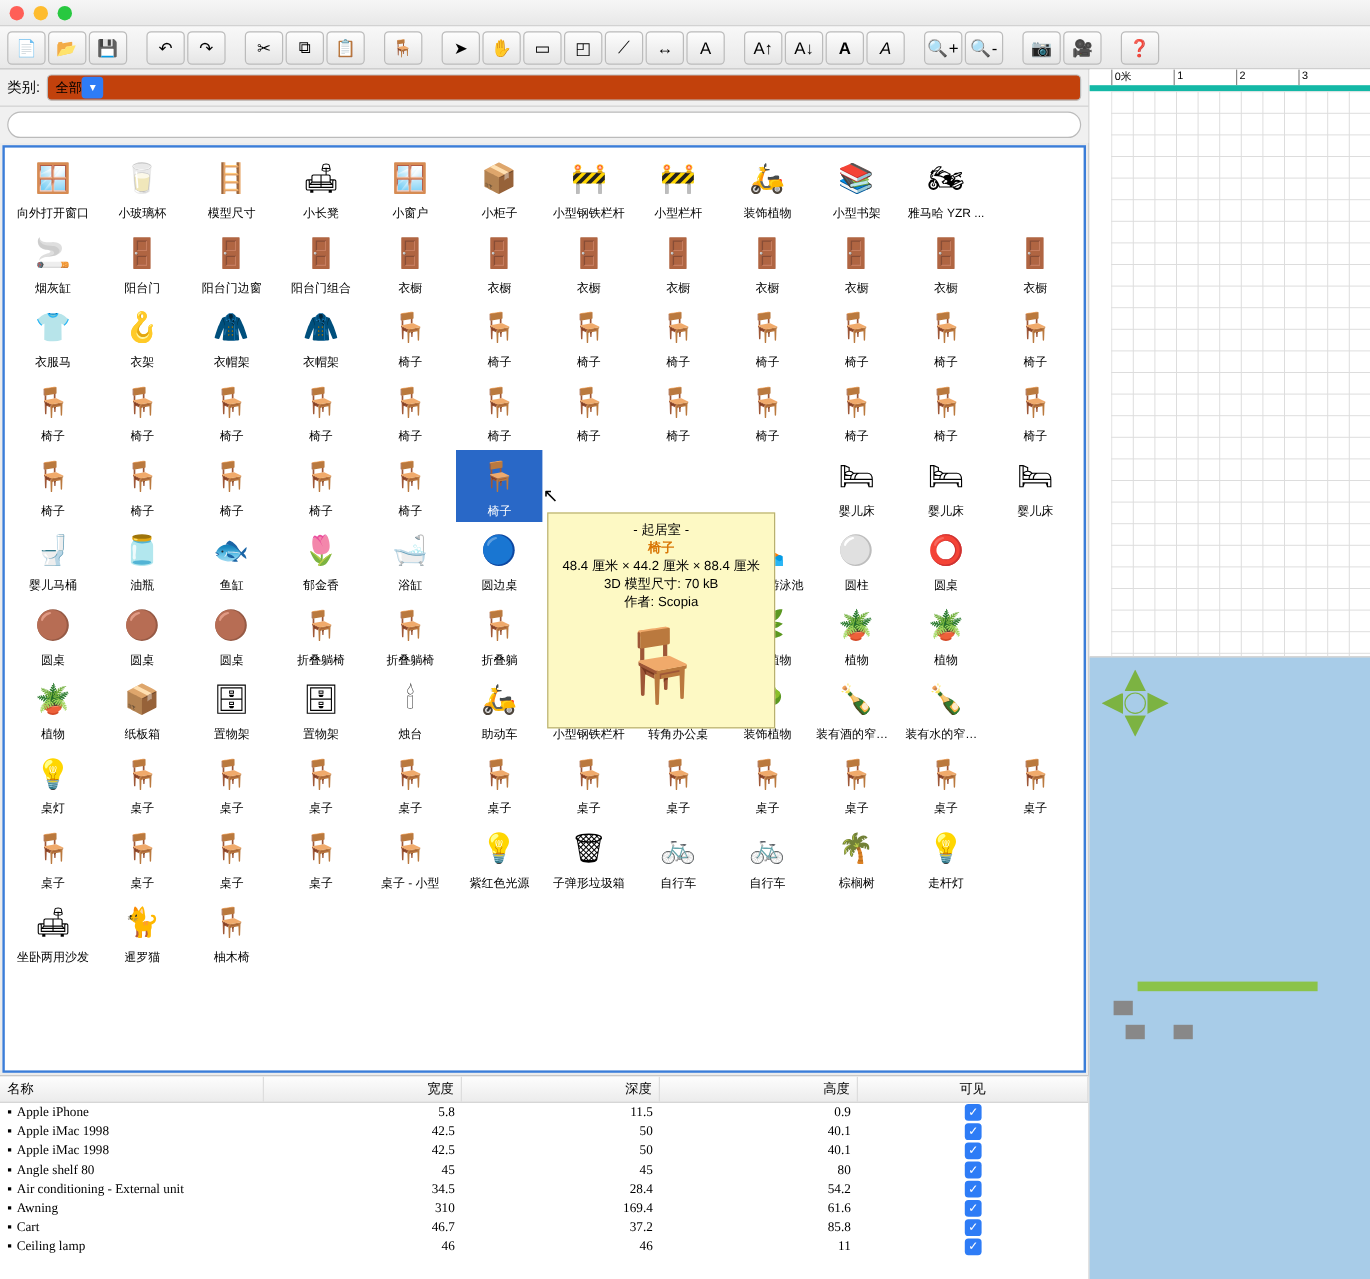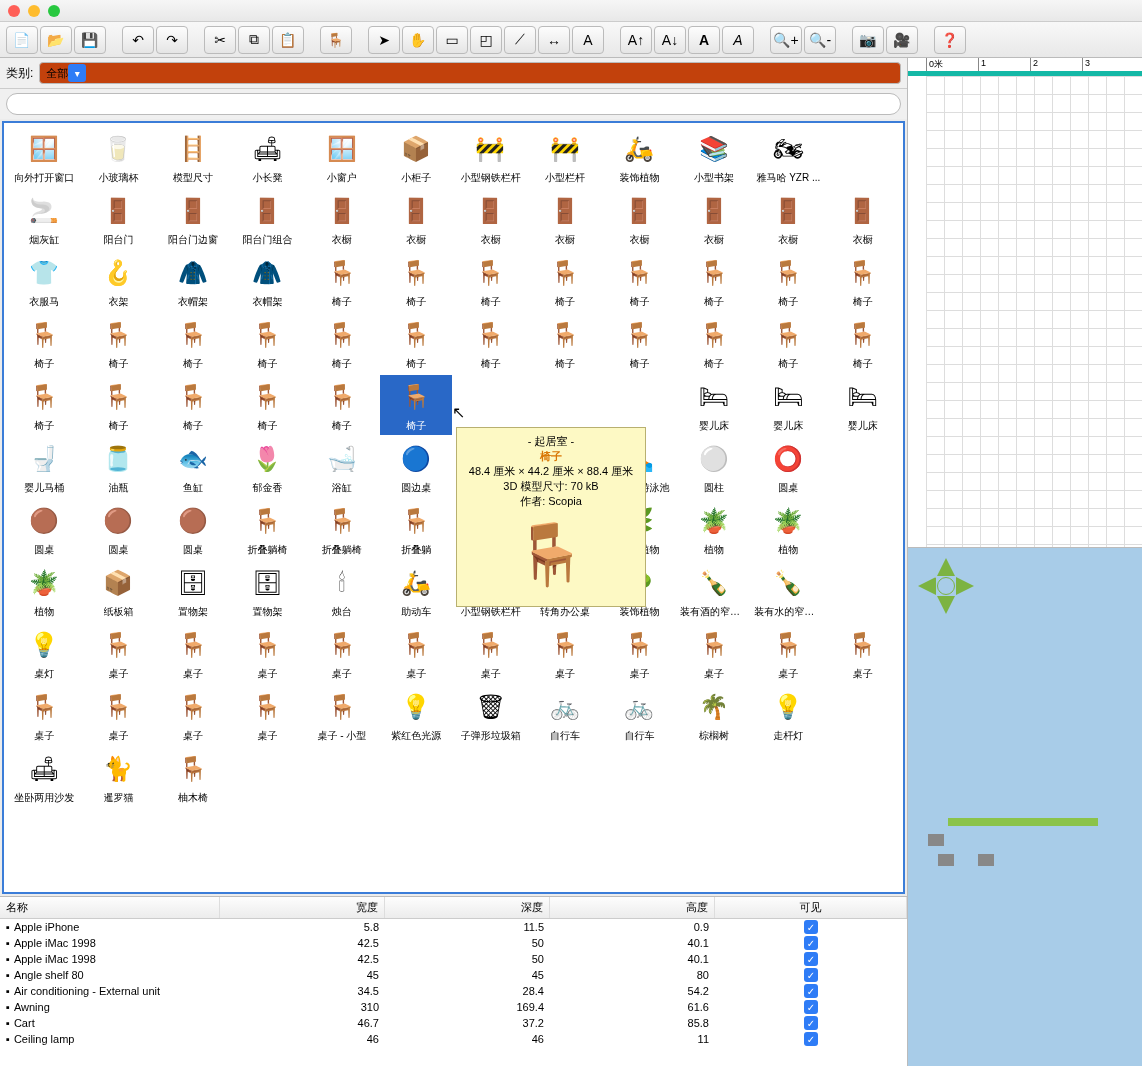--- a/index.html
+++ b/index.html
@@ -24,21 +24,21 @@
 .searchicon { position: absolute; left: 12px; top: 9px; color: #888; font-size: 12px; }
 .catalog { flex: 1; overflow: auto; background: #fff; border: 2px solid #3b7dd8; margin: 2px; padding: 4px; position: relative; }
 .grid { display: grid; grid-template-columns: repeat(12, 1fr); gap: 2px; }
 .item { display: flex; flex-direction: column; align-items: center; padding: 2px; cursor: pointer; }
 .item.selected { background: #2968c7; color: #fff; }
 .thumb { width: 56px; height: 40px; display: flex; align-items: center; justify-content: center; font-size: 24px; }
 .ilabel { font-size: 10px; text-align: center; white-space: nowrap; overflow: hidden; text-overflow: ellipsis; max-width: 68px; margin-top: 2px; }
 .tooltip { position: absolute; left: 452px; top: 304px; width: 190px; background: #fdf9c4; border: 1px solid #b8b070; padding: 6px; font-size: 11px; text-align: center; z-index: 10; }
 .tooltip .big { font-size: 60px; margin: 10px 0; color: #6b4226; }
 .tooltip .name { color: #d97706; font-weight: bold; }
-.table { height: 170px; background: #fff; border-top: 1px solid #bbb; overflow: auto; }
+.table { height: 170px; background: #fff; border-top: 1px solid #bbb; overflow: auto; font-family: Liberation Serif, serif; }
 .thead { display: flex; background: linear-gradient(#fdfdfd,#ececec); border-bottom: 1px solid #ccc; font-size: 11px; }
 .th { padding: 3px 6px; border-right: 1px solid #ddd; }
 .th1 { width: 220px; } .th2, .th3, .th4 { width: 165px; text-align: right; } .th5 { flex: 1; text-align: center; }
 .trow { display: flex; padding: 1px 0; font-size: 11px; align-items: center; }
 .td1 { width: 220px; padding-left: 6px; display: flex; align-items: center; gap: 4px; }
 .td2, .td3, .td4 { width: 165px; text-align: right; padding-right: 6px; }
 .td5 { flex: 1; text-align: center; }
 .chk { width: 14px; height: 14px; background: #2e7cf6; border-radius: 3px; display: inline-flex; align-items: center; justify-content: center; color: #fff; font-size: 10px; }
 .ruler-area { height: 490px; background: #fff; position: relative; border-bottom: 1px solid #bbb; }
 .ruler-h { height: 18px; background: #fff; border-bottom: 5px solid #14b8a6; display: flex; font-size: 9px; padding-left: 18px; }

